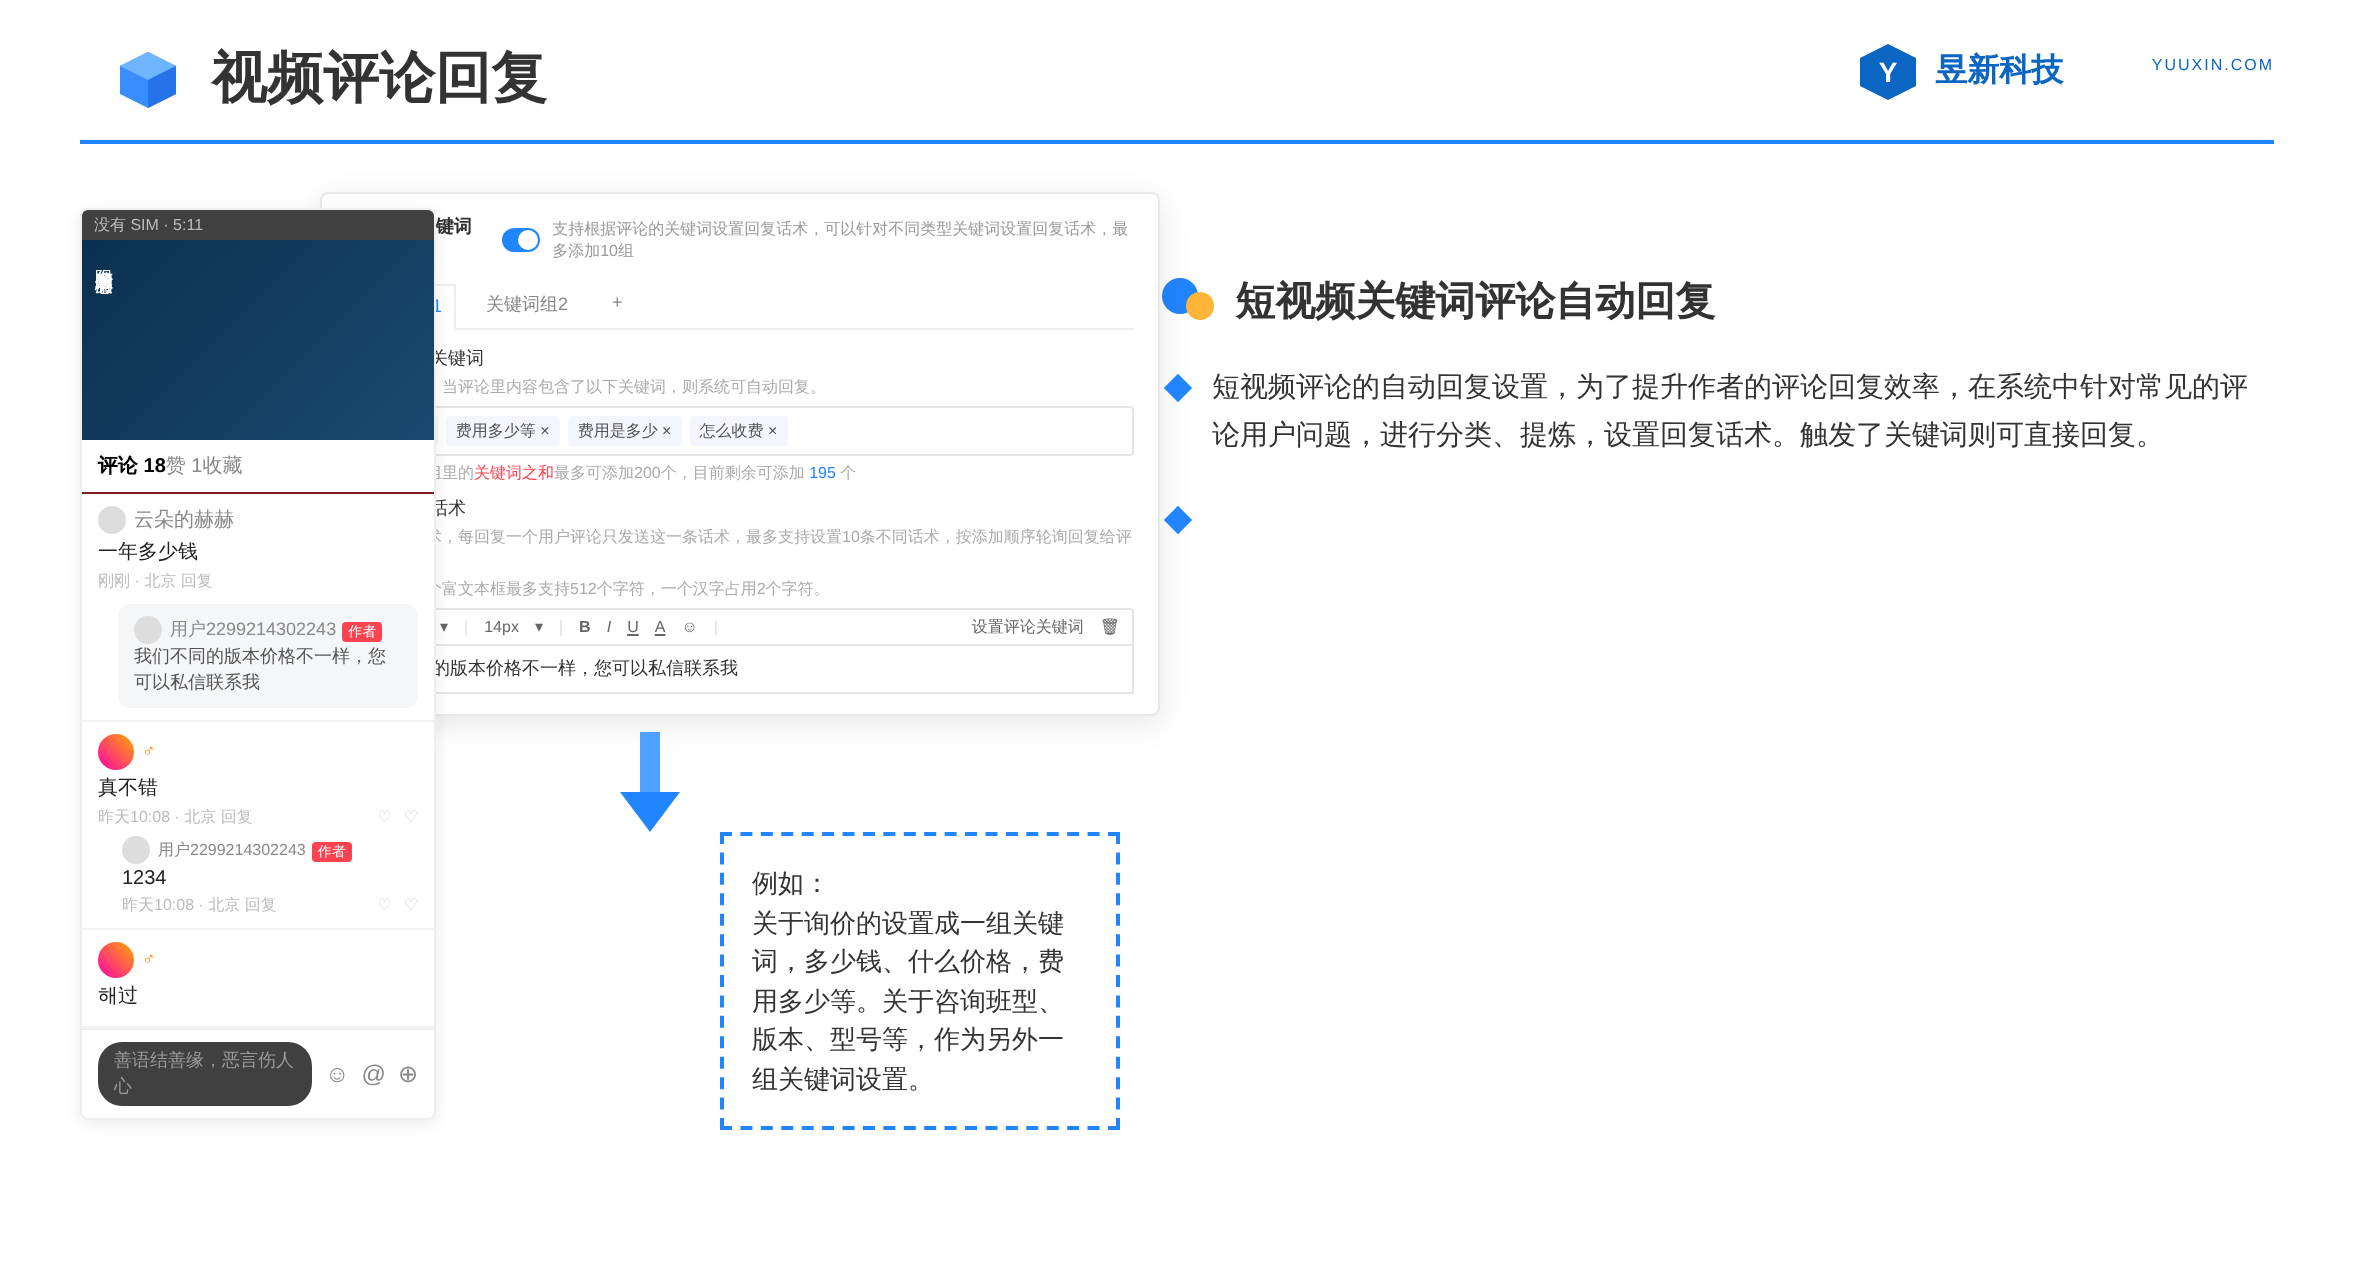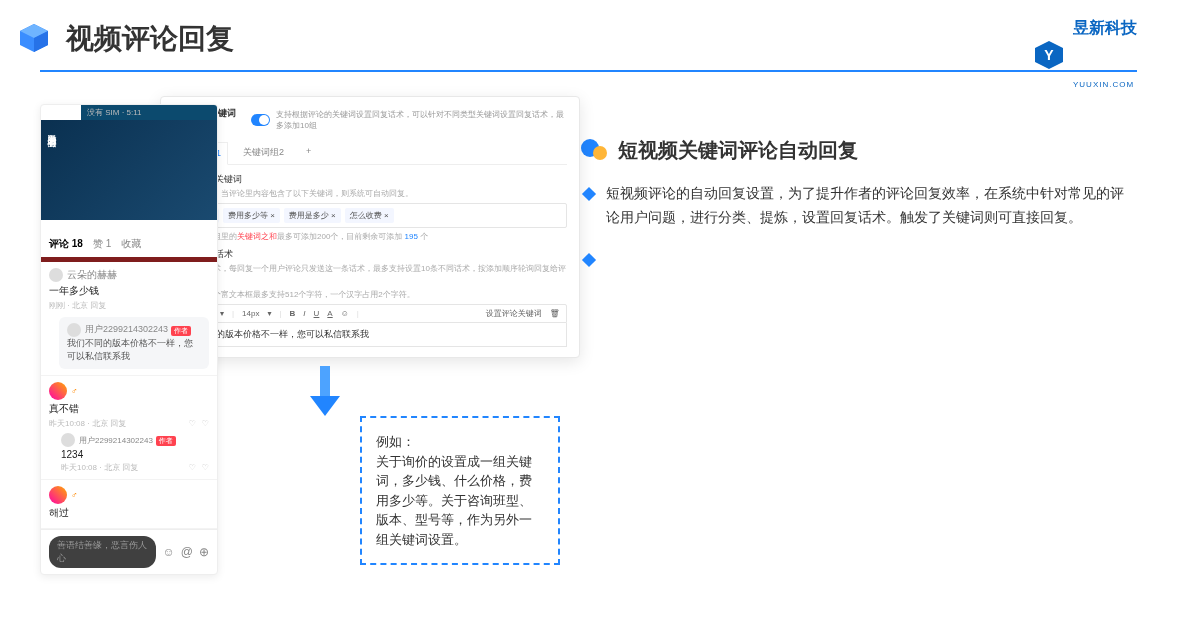--- a/index.html
+++ b/index.html
@@ -1,34 +1,34 @@
 <!DOCTYPE html>
 <html><head>
 <meta charset="utf-8">
 <style>
 *{box-sizing:border-box;margin:0;padding:0;}
 body{width:1177px;height:637px;background:#fff;font-family:"Microsoft YaHei",Arial,sans-serif;position:relative;overflow:hidden;}
-.header{display:flex;align-items:flex-start;padding:20px 40px 12px 16px;}
+.header{display:flex;align-items:flex-end;padding:20px 40px 12px 56px;}
 .header-icon{width:36px;height:36px;margin-right:14px;}
 .header-title{font-size:28px;font-weight:600;color:#333;}
 .logo{position:absolute;top:20px;right:40px;display:flex;align-items:center;}
 .logo-icon{width:32px;height:32px;margin-right:8px;}
-.logo-text{display:flex;flex-direction:column;gap:44px;}
+.logo-text{display:flex;gap:44px;}
 .logo-cn{font-size:16px;font-weight:700;color:#0a66c2;line-height:1;}
 .logo-en{font-size:8px;color:#0a66c2;letter-spacing:1px;}
 .divider{border:none;border-top:2px solid #2185ff;margin:0 40px 24px 40px;}
 .main{display:flex;padding:0 40px;gap:40px;}
 .left-col{width:500px;position:relative;}
 .right-col{flex:1;padding-top:40px;}
 .phone-screenshot{position:absolute;top:8px;left:0;width:178px;background:#fff;border:1px solid #eee;border-radius:4px;box-shadow:0 2px 8px rgba(0,0,0,.08);font-size:10px;overflow:hidden;}
-.phone-status{background:#0c4a6e;color:#bbb;font-size:8px;padding:2px 6px;margin-left:40px;}
+.phone-status{background:#404040;color:#bbb;font-size:8px;padding:2px 6px;}
 .phone-img{width:100%;height:100px;background:linear-gradient(135deg,#0a3050,#1a4a70);position:relative;}
 .phone-img::after{content:"";position:absolute;left:8px;top:40px;width:12px;height:12px;}
 .phone-vert{position:absolute;left:4px;top:8px;writing-mode:vertical-rl;font-size:9px;color:#fff;}
-.phone-tabs{display:flex;gap:10px;padding:6px 8px;border-bottom:5px solid #7f1d1d;color:#888;margin-top:11px;}
+.phone-tabs{display:flex;padding:6px 8px;border-bottom:1px solid #7f1d1d;color:#888;}
 .phone-tabs .active{color:#000;font-weight:600;}
 .comment{padding:6px 8px;border-bottom:1px solid #f3f3f3;}
 .comment-user{color:#888;font-size:10px;}
 .comment-text{color:#222;font-size:10px;margin:2px 0;}
 .comment-meta{color:#bbb;font-size:8px;display:flex;gap:6px;align-items:center;}
 .comment-reply-bubble{background:#f5f6f8;border-radius:6px;padding:6px 8px;margin:6px 0 0 10px;font-size:9px;color:#555;}
 .badge-author{display:inline-block;background:#ff424f;color:#fff;font-size:7px;padding:0 3px;border-radius:2px;margin-left:3px;}
 .avatar-sm{width:14px;height:14px;border-radius:50%;background:#ddd;display:inline-block;vertical-align:middle;margin-right:4px;}
 .avatar-pic{width:18px;height:18px;border-radius:50%;background:linear-gradient(45deg,#f0a,#fa0);display:inline-block;vertical-align:middle;margin-right:4px;}
 .heart{color:#ccc;}

